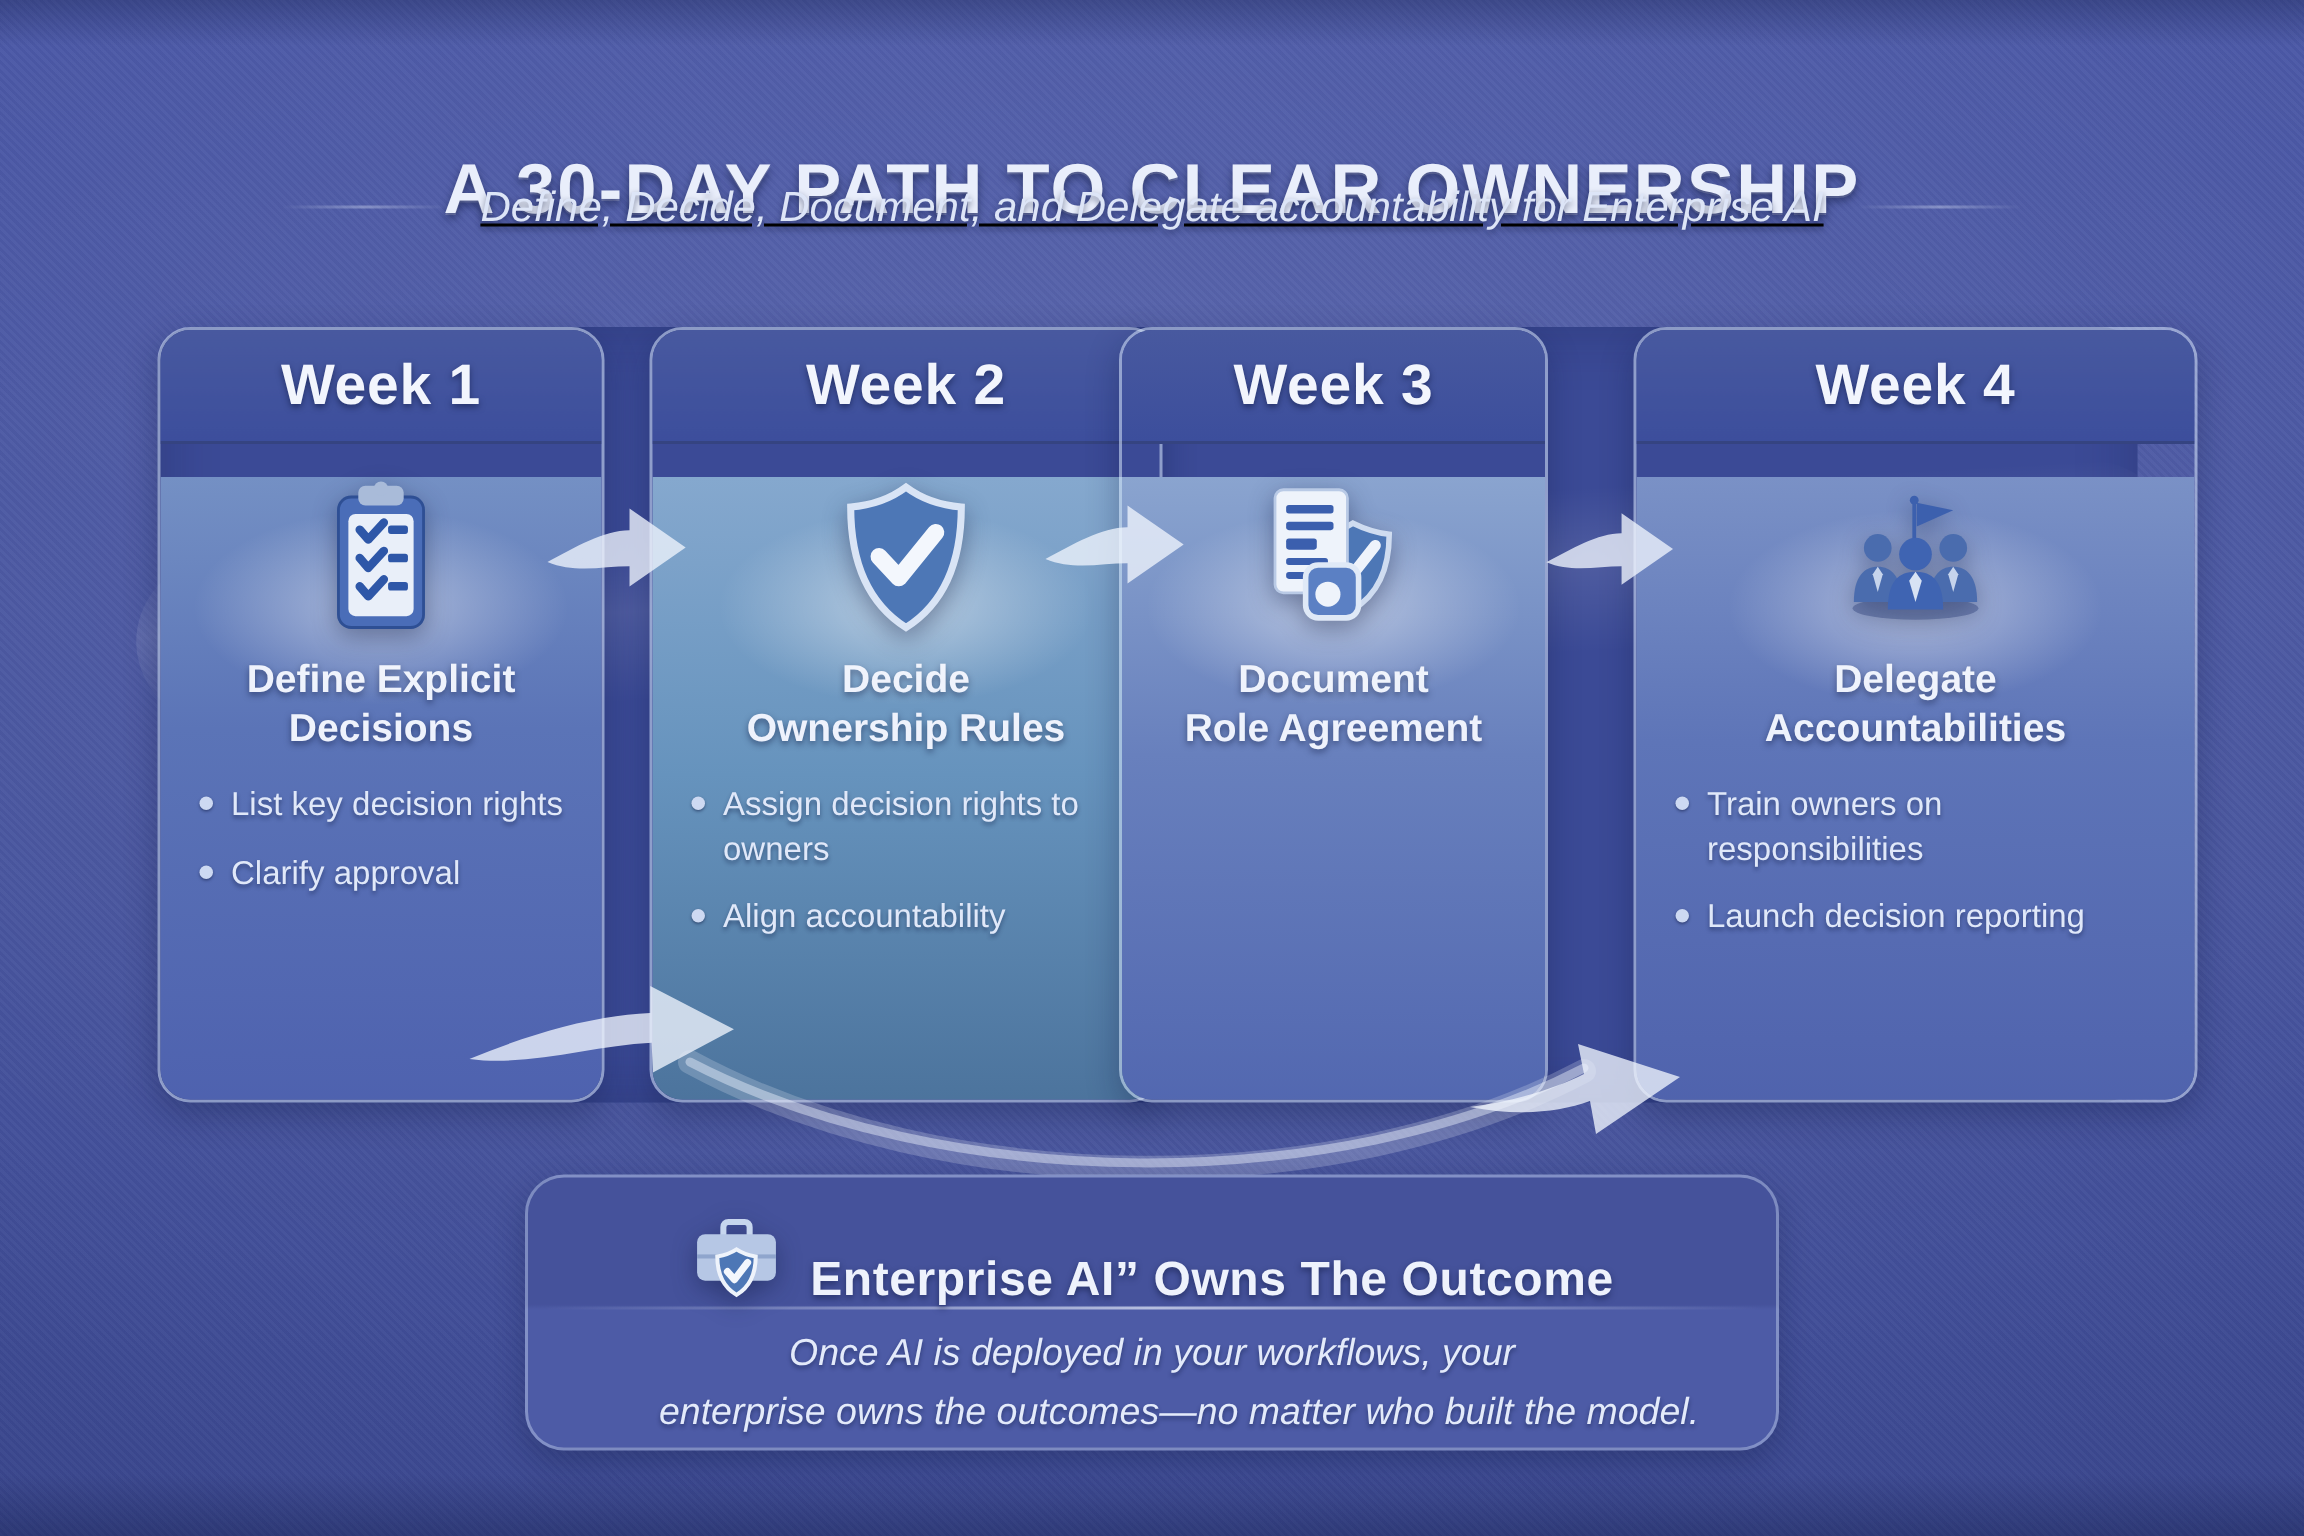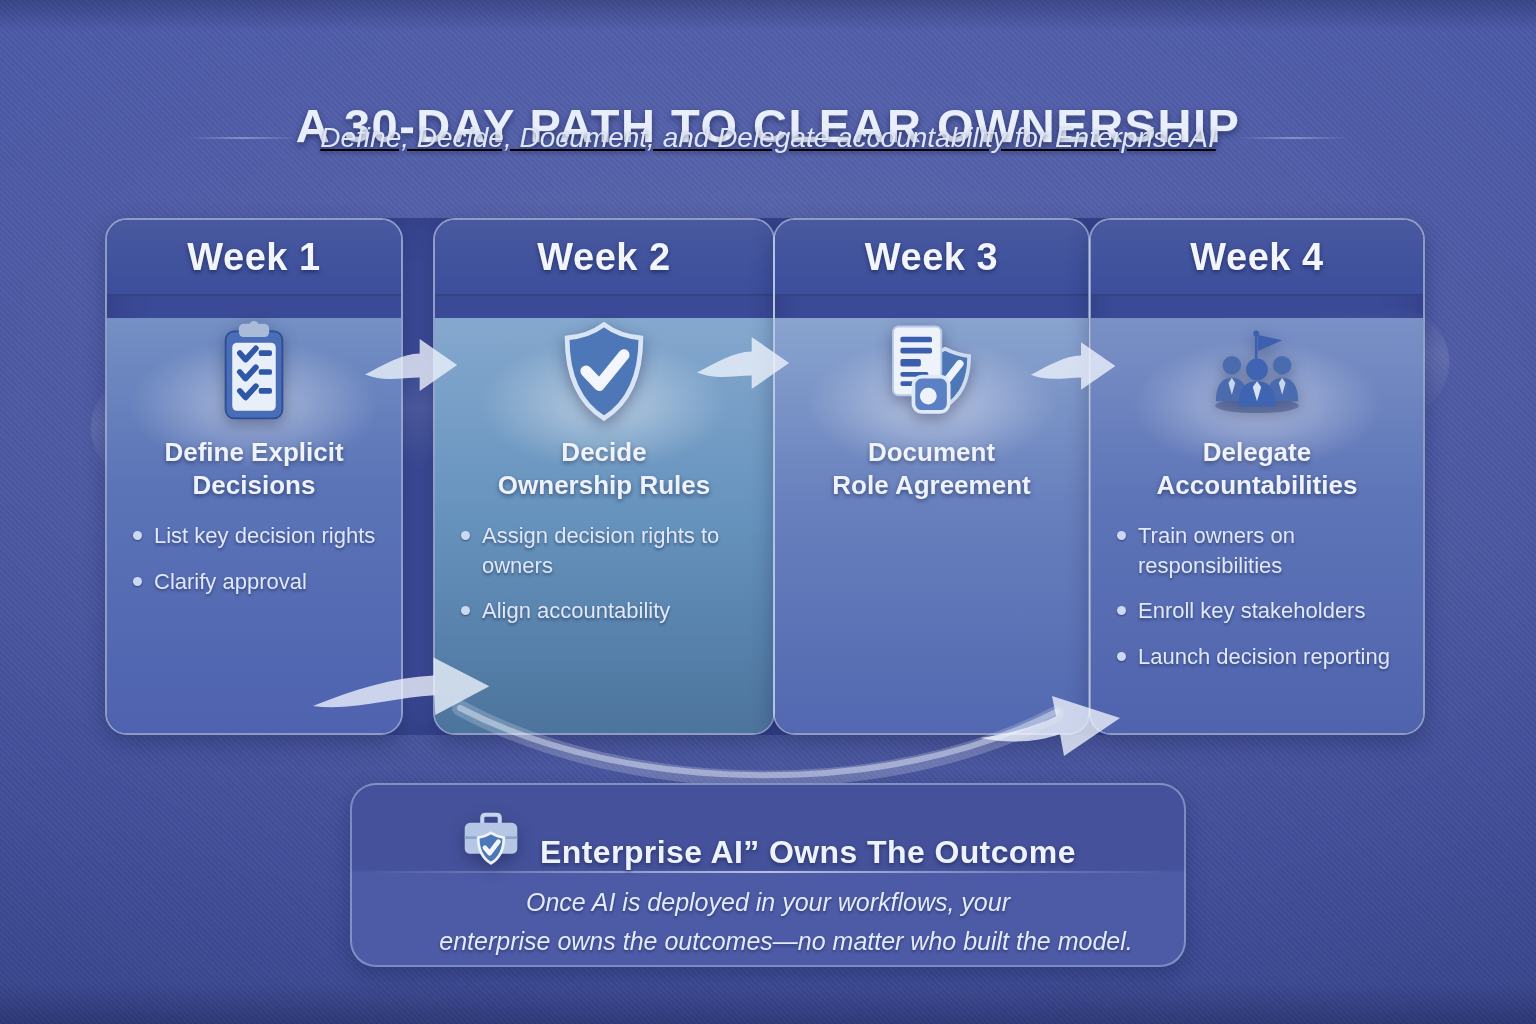--- a/index.html
+++ b/index.html
@@ -186,21 +186,21 @@
             <span>Assign decision rights to owners</span>
           </li>
         <li>
             <span class="dot"></span>
             <span>Align accountability</span>
           </li>
       </ul>
     </div>
   </section>
 
-  <section class="card card3" style="left:773px;width:317px;">
+  <section class="card card3" style="left:746px;width:286px;">
     <header class="card-head">
       <h2>Week 3</h2>
     </header>
     <div class="card-body">
       <div class="icon-glow"></div>
       <div class="icon-wrap">
         <svg width="104" height="104" viewBox="0 0 112 110">
           <path d="M70 30 C78 34 88 37 96 38 C96 60 90 80 70 92 C52 80 46 60 46 38 C56 37 64 34 70 30 Z" fill="#4d77b6" stroke="#cfdcf0" stroke-width="4"></path>
           <path d="M58 58 L68 69 L86 46" stroke="#eef3fb" stroke-width="8" fill="none" stroke-linecap="round" stroke-linejoin="round"></path>
           <rect x="14" y="6" width="52" height="74" rx="6" fill="#eef3fb" stroke="#b9cae6" stroke-width="2"></rect>
@@ -213,21 +213,21 @@
           <circle cx="52" cy="81" r="9" fill="#eef3fb"></circle>
         </svg>
       </div>
       <h3 class="card-title">
         <span>Document</span><br>
         <span>Role Agreement</span>
       </h3>
     </div>
   </section>
 
-  <section class="card card4" style="left:1089px;width:336px;">
+  <section class="card card4" style="left:1089px;width:376px;">
     <header class="card-head">
       <h2>Week 4</h2>
     </header>
     <div class="card-body">
       <div class="icon-glow"></div>
       <div class="icon-wrap">
         <svg width="118" height="104" viewBox="0 0 124 110">
           <ellipse cx="62" cy="95" rx="50" ry="9" fill="rgba(30,50,110,0.35)"></ellipse>
           <circle cx="61" cy="9" r="3.5" fill="#3c60ae"></circle>
           <rect x="59.5" y="9" width="3" height="36" fill="#3c60ae"></rect>
@@ -247,24 +247,20 @@
         <span>Delegate</span><br>
         <span>Accountabilities</span>
       </h3>
       <ul class="bullets">
         <li>
             <span class="dot"></span>
             <span>Train owners on responsibilities</span>
           </li>
         <li>
             <span class="dot"></span>
-            <span>Enroll key stakeholders</span>
-          </li>
-        <li>
-            <span class="dot"></span>
             <span>Launch decision reporting</span>
           </li>
       </ul>
     </div>
   </section>
 
   <svg class="arrow" style="left:364px;top:330px;" width="96" height="70" viewBox="0 0 100 72">
     <path d="M1 46 C20 36 40 24 58 24 L58 9 L97 36 L58 63 L58 49 C40 49 20 54 1 46 Z" fill="rgba(238,244,252,0.78)"></path>
   </svg>
   <svg class="arrow" style="left:696px;top:328px;" width="96" height="70" viewBox="0 0 100 72">

